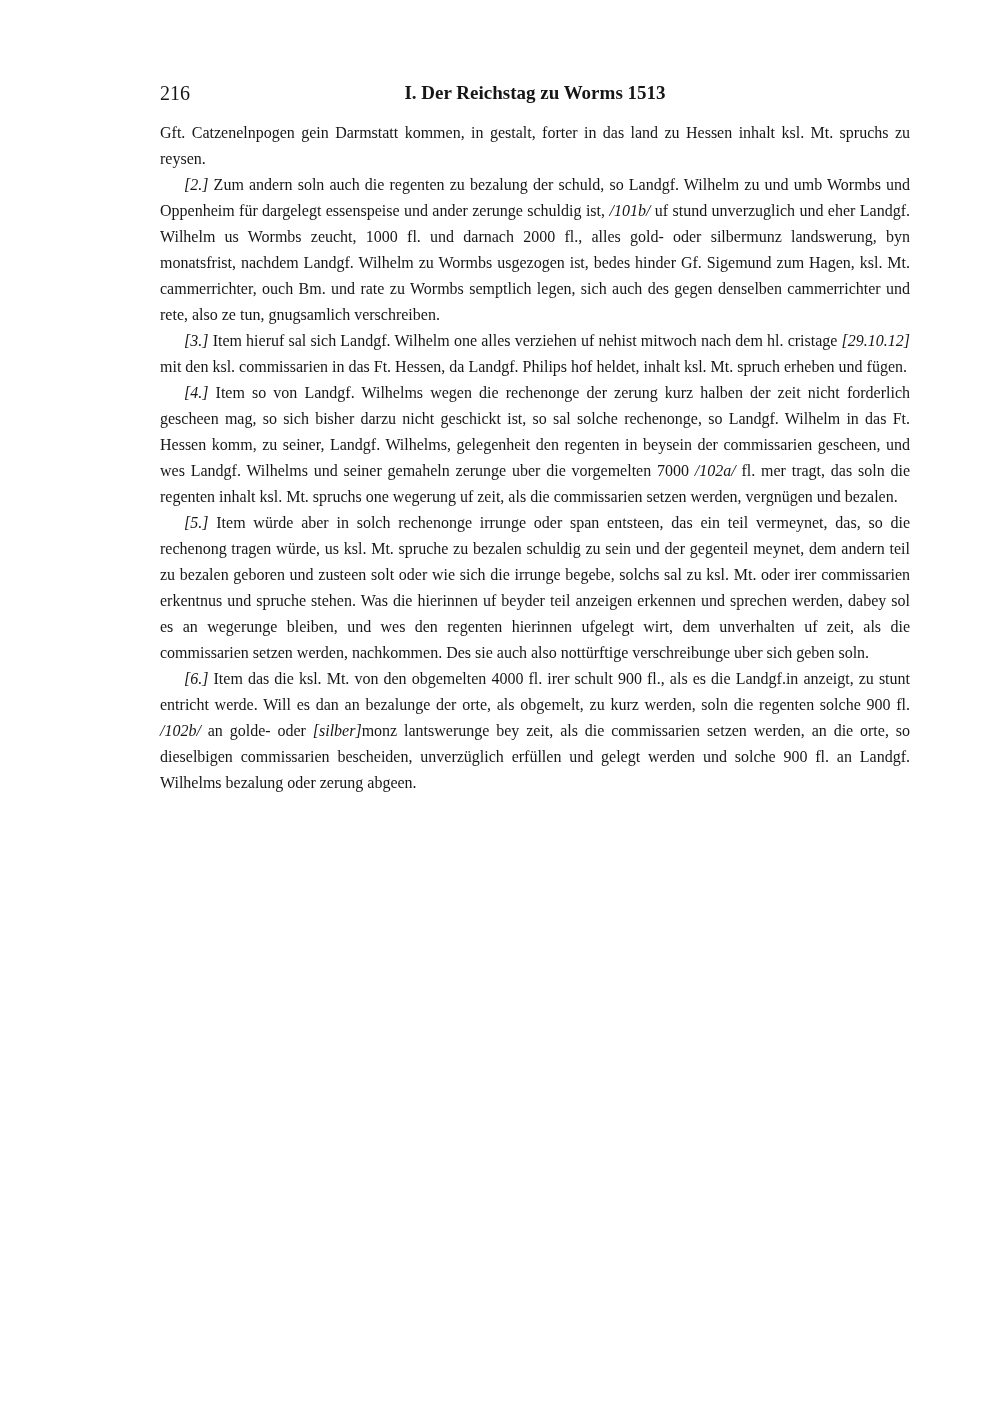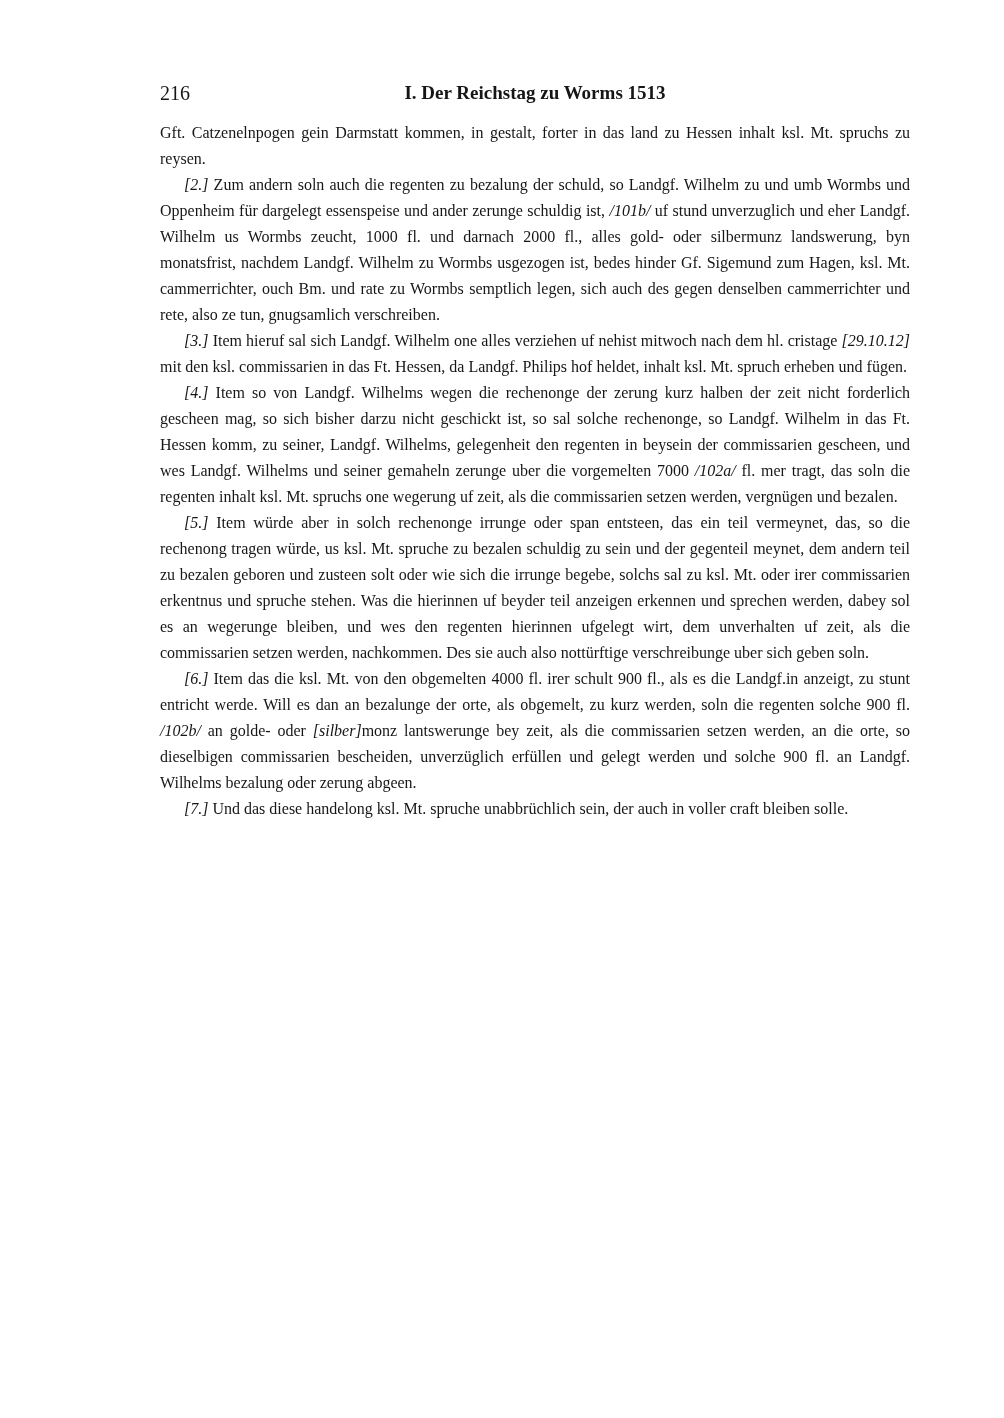--- a/index.html
+++ b/index.html
@@ -64,15 +64,14 @@
     <span class="page-number">216</span>
     <span class="running-head">I. Der Reichstag zu Worms 1513</span>
   </header>
   <main class="page-body">
       <p class="para"><span>Gft. Catzenelnpogen gein Darmstatt kommen, in gestalt, forter in das land zu Hessen inhalt ksl. Mt. spruchs zu reysen.</span></p>
       <p class="para indent"><span class="it">[2.] </span><span>Zum andern soln auch die regenten zu bezalung der schuld, so Landgf. Wilhelm zu und umb Wormbs und Oppenheim für dargelegt essenspeise und ander zerunge schuldig ist, </span><span class="it">/101b/</span><span> uf stund unverzuglich und eher Landgf. Wilhelm us Wormbs zeucht, 1000 fl. und darnach 2000 fl., alles gold- oder silbermunz landswerung, byn monatsfrist, nachdem Landgf. Wilhelm zu Wormbs usgezogen ist, bedes hinder Gf. Sigemund zum Hagen, ksl. Mt. cammerrichter, ouch Bm. und rate zu Wormbs semptlich legen, sich auch des gegen denselben cammerrichter und rete, also ze tun, gnugsamlich verschreiben.</span></p>
       <p class="para indent"><span class="it">[3.] </span><span>Item hieruf sal sich Landgf. Wilhelm one alles verziehen uf nehist mitwoch nach dem hl. cristage </span><span class="it">[29.10.12]</span><span> mit den ksl. commissarien in das Ft. Hessen, da Landgf. Philips hof heldet, inhalt ksl. Mt. spruch erheben und fügen.</span></p>
       <p class="para indent"><span class="it">[4.] </span><span>Item so von Landgf. Wilhelms wegen die rechenonge der zerung kurz halben der zeit nicht forderlich gescheen mag, so sich bisher darzu nicht geschickt ist, so sal solche rechenonge, so Landgf. Wilhelm in das Ft. Hessen komm, zu seiner, Landgf. Wilhelms, gelegenheit den regenten in beysein der commissarien gescheen, und wes Landgf. Wilhelms und seiner gemaheln zerunge uber die vorgemelten 7000 </span><span class="it">/102a/</span><span> fl. mer tragt, das soln die regenten inhalt ksl. Mt. spruchs one wegerung uf zeit, als die commissarien setzen werden, vergnügen und bezalen.</span></p>
       <p class="para indent"><span class="it">[5.] </span><span>Item würde aber in solch rechenonge irrunge oder span entsteen, das ein teil vermeynet, das, so die rechenong tragen würde, us ksl. Mt. spruche zu bezalen schuldig zu sein und der gegenteil meynet, dem andern teil zu bezalen geboren und zusteen solt oder wie sich die irrunge begebe, solchs sal zu ksl. Mt. oder irer commissarien erkentnus und spruche stehen. Was die hierinnen uf beyder teil anzeigen erkennen und sprechen werden, dabey sol es an wegerunge bleiben, und wes den regenten hierinnen ufgelegt wirt, dem unverhalten uf zeit, als die commissarien setzen werden, nachkommen. Des sie auch also nottürftige verschreibunge uber sich geben soln.</span></p>
       <p class="para indent"><span class="it">[6.] </span><span>Item das die ksl. Mt. von den obgemelten 4000 fl. irer schult 900 fl., als es die Landgf.in anzeigt, zu stunt entricht werde. Will es dan an bezalunge der orte, als obgemelt, zu kurz werden, soln die regenten solche 900 fl. </span><span class="it">/102b/</span><span> an golde- oder </span><span class="it">[silber]</span><span>monz lantswerunge bey zeit, als die commissarien setzen werden, an die orte, so dieselbigen commissarien bescheiden, unverzüglich erfüllen und gelegt werden und solche 900 fl. an Landgf. Wilhelms bezalung oder zerung abgeen.</span></p>
-      <p class="para indent"><span class="it">[7.] </span><span>Und das diese handelong ksl. Mt. spruche unabbrüchlich sein, der auch in voller craft bleiben solle.</span></p>
     </main>
 </div>
 
 </body></html>

